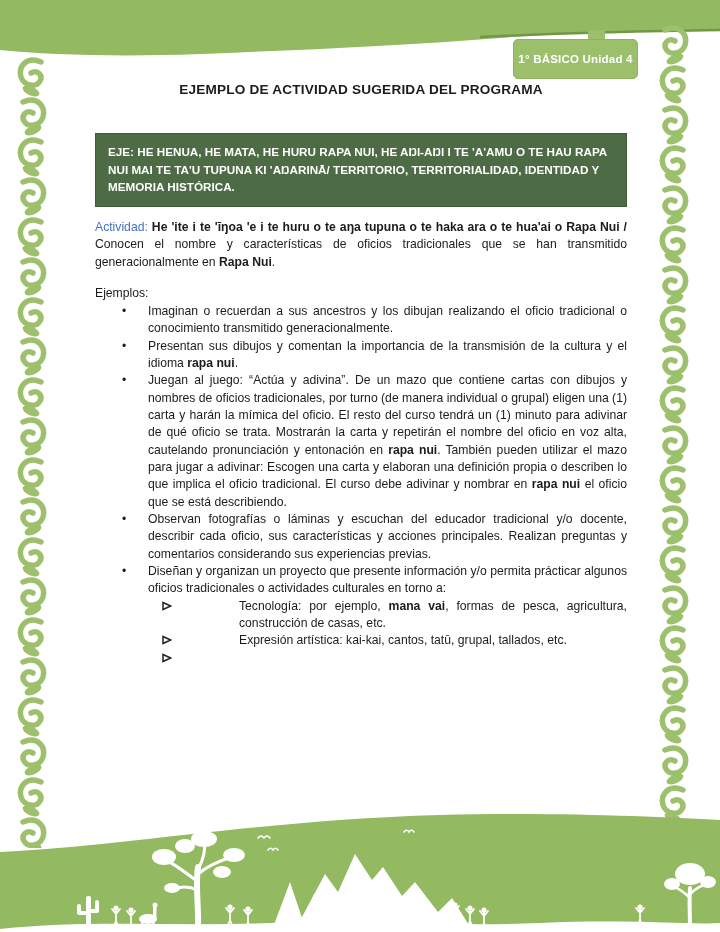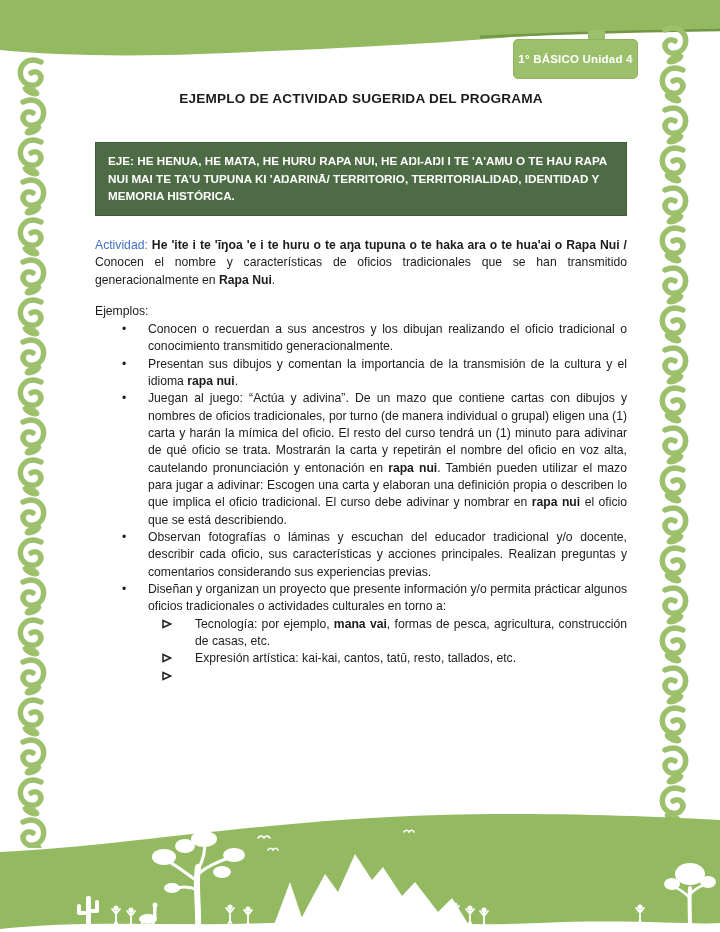--- a/index.html
+++ b/index.html
@@ -20,34 +20,34 @@
     color:#ffffff; font-size:11.5px; font-weight:bold;
     display:flex; align-items:center; justify-content:center;
     letter-spacing:.2px;
   }
 
   
   .border-left  { left:15px;  top:56px; }
   .border-right { left:657px; top:24px; }
 
   
-  .content { position:absolute; left:95px; top:91px; width:532px; }
+  .content { position:absolute; left:95px; top:82px; width:532px; }
   .title { text-align:center; font-weight:bold; font-size:13.6px; letter-spacing:.2px; }
   .eje-box {
     margin-top:36px; background:#4d6b44; border:1px solid #3f5a38;
     color:#ffffff; font-weight:bold; font-size:11.7px; line-height:1.5;
     padding:9px 12px 10px 12px;
   }
-  .activity { margin-top:21px; font-size:12.2px; line-height:1.46; text-align:justify; }
+  .activity { margin-top:12px; font-size:12.2px; line-height:1.46; text-align:justify; }
   .examples-label { margin-top:14px; font-size:12.2px; }
   .bullets { margin-top:3px; }
   .b-row { display:flex; font-size:12.2px; line-height:1.42; text-align:justify; }
   .b-row .b-marker { flex:none; width:28px; padding-left:2px; text-align:left; margin-left:25px; }
   .b-row .b-text { flex:1; }
-  .sub-row { display:flex; font-size:12.2px; line-height:1.42; text-align:justify; }
+  .sub-row { display:flex; font-size:12.2px; line-height:1.42; text-align:justify;gap:44px; }
   .sub-row .sub-marker { flex:none; width:33px; margin-left:67px; padding-top:3px; }
   .sub-row .sub-text { flex:1; }
 
   
   .footer-svg { left:0; bottom:0; }
 </style>
 </head>
 <body>
 
 <div class="page">
@@ -108,21 +108,21 @@
     </div>
 
     <p class="activity"><span style="color: rgb(68, 114, 196);">Actividad: </span><span style="font-weight: bold;">He 'ite i te 'īŋoa 'e i te huru o te aŋa tupuna o te haka ara o te hua'ai o Rapa Nui / </span><span>Conocen el nombre y características de oficios tradicionales que se han transmitido generacionalmente en </span><span style="font-weight: bold;">Rapa Nui</span><span>.</span></p>
 
     <div class="examples-label">Ejemplos:</div>
 
     <div class="bullets">
 
       <div class="b-row">
         <span class="b-marker">•</span>
-        <span class="b-text"><span>Conocen o recuerdan a sus ancestros y los dibujan realizando el oficio tradicional o conocimiento transmitido generacionalmente.</span></span>
+        <span class="b-text"><span>Imaginan o recuerdan a sus ancestros y los dibujan realizando el oficio tradicional o conocimiento transmitido generacionalmente.</span></span>
       </div>
 
       <div class="b-row">
         <span class="b-marker">•</span>
         <span class="b-text"><span>Presentan sus dibujos y comentan la importancia de la transmisión de la cultura y el idioma </span><span style="font-weight: bold;">rapa nui</span><span>.</span></span>
       </div>
 
       <div class="b-row">
         <span class="b-marker">•</span>
         <span class="b-text"><span>Juegan al juego: “Actúa y adivina”. De un mazo que contiene cartas con dibujos y nombres de oficios tradicionales, por turno (de manera individual o grupal) eligen una (1) carta y harán la mímica del oficio. El resto del curso tendrá un (1) minuto para adivinar de qué oficio se trata. Mostrarán la carta y repetirán el nombre del oficio en voz alta, cautelando pronunciación y entonación en </span><span style="font-weight: bold;">rapa nui</span><span>. También pueden utilizar el mazo para jugar a adivinar: Escogen una carta y elaboran una definición propia o describen lo que implica el oficio tradicional. El curso debe adivinar y nombrar en </span><span style="font-weight: bold;">rapa nui</span><span> el oficio que se está describiendo.</span></span>
@@ -146,21 +146,21 @@
         </span>
         <span class="sub-text"><span>Tecnología: por ejemplo, </span><span style="font-weight: bold;">mana vai</span><span>, formas de pesca, agricultura, construcción de casas, etc.</span></span>
       </div>
 
       <div class="sub-row">
         <span class="sub-marker">
           <svg width="10" height="10" viewBox="0 0 10 10">
               <path d="M1,1.5 L8.6,5 L1,8.5 Z" fill="none" stroke="#222" stroke-width="1.5"></path>
             </svg>
         </span>
-        <span class="sub-text"><span>Expresión artística: </span><span style="font-weight: normal;">kai-kai, cantos, tatū</span><span>, resto, tallados, etc.</span></span>
+        <span class="sub-text"><span>Expresión artística: </span><span style="font-weight: normal;">kai-kai, cantos, tatū</span><span>, grupal, tallados, etc.</span></span>
       </div>
 
       <div class="sub-row">
         <span class="sub-marker">
           <svg width="10" height="10" viewBox="0 0 10 10">
               <path d="M1,1.5 L8.6,5 L1,8.5 Z" fill="none" stroke="#222" stroke-width="1.5"></path>
             </svg>
         </span>
       </div>
 

